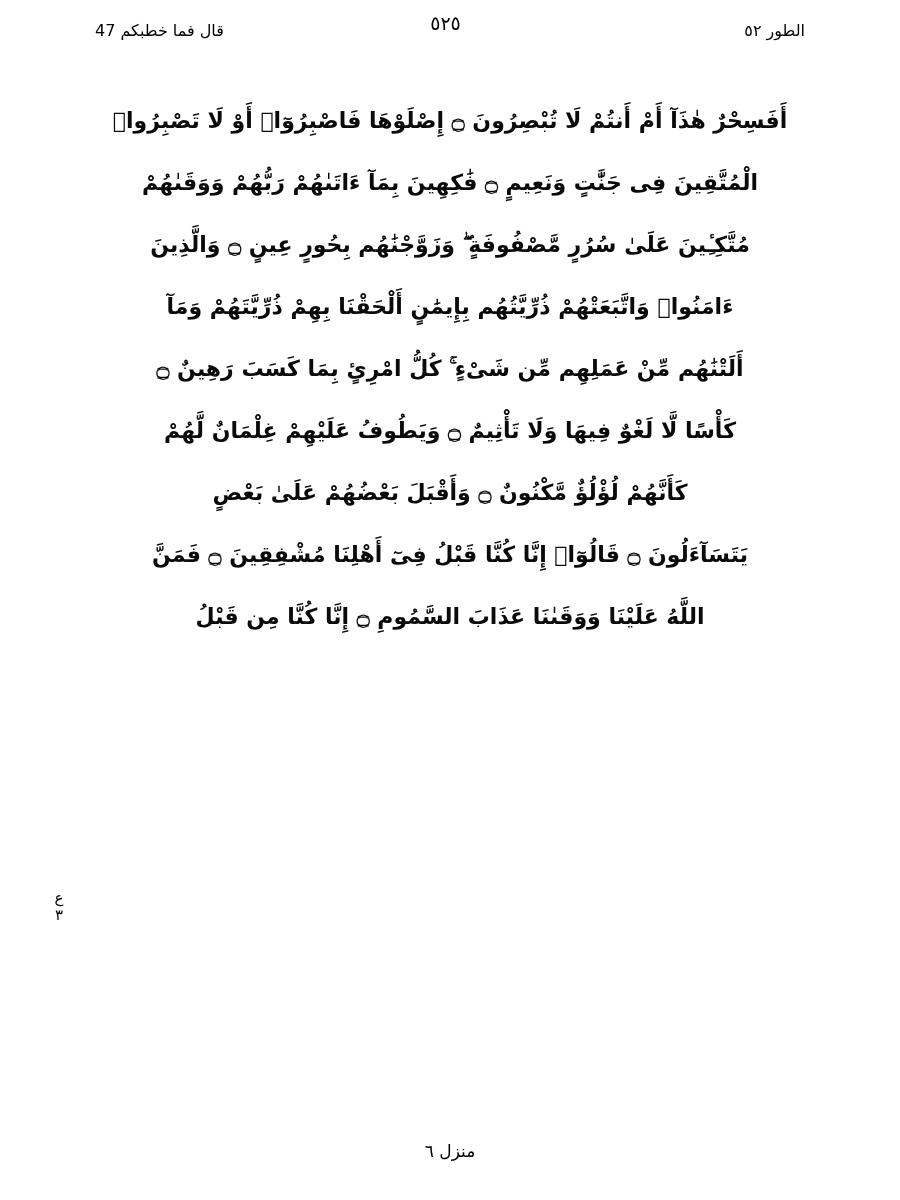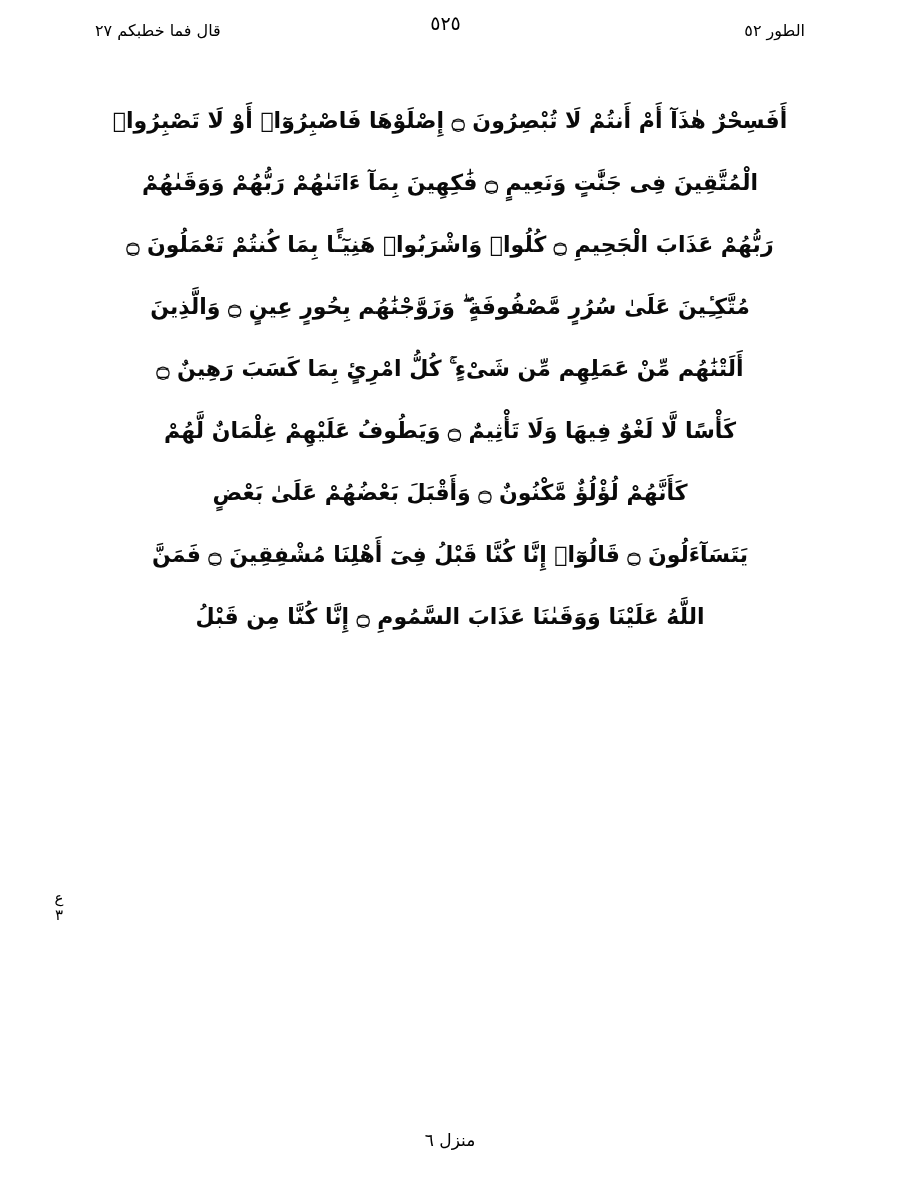--- a/index.html
+++ b/index.html
@@ -104,40 +104,41 @@
     flex: 0 0 auto;
     display: flex;
     align-items: flex-start;
     justify-content: center;
     padding-top: 6px;
   }
   .footer-text {
     font-size: 17px;
     direction: rtl;
     font-family: "DejaVu Sans", sans-serif;
+    margin-top: 11px;
   }
 </style>
 </head>
 <body>
 
 <div class="page">
 
   <div class="page-header">
     <div class="header-side header-left">الطور ٥٢</div>
     <div class="page-number">٥٢٥</div>
-    <div class="header-side header-right">قال فما خطبكم ٢٧</div>
+    <div class="header-side header-right">قال فما خطبكم 47</div>
   </div>
 
   <div class="text-frame">
 
     <div class="lines">
       <div class="aya-line">أَفَسِحْرٌ هٰذَآ أَمْ أَنتُمْ لَا تُبْصِرُونَ ۝ إِصْلَوْهَا فَاصْبِرُوٓا۟ أَوْ لَا تَصْبِرُوا۟</div>
       <div class="aya-line">الْمُتَّقِينَ فِى جَنَّٰتٍ وَنَعِيمٍ ۝ فَٰكِهِينَ بِمَآ ءَاتَىٰهُمْ رَبُّهُمْ وَوَقَىٰهُمْ</div>
-      <div class="aya-line">رَبُّهُمْ عَذَابَ الْجَحِيمِ ۝ كُلُوا۟ وَاشْرَبُوا۟ هَنِيٓـًٔا بِمَا كُنتُمْ تَعْمَلُونَ ۝</div>
       <div class="aya-line">مُتَّكِـِٔينَ عَلَىٰ سُرُرٍ مَّصْفُوفَةٍ ۖ وَزَوَّجْنَٰهُم بِحُورٍ عِينٍ ۝ وَالَّذِينَ</div>
+      <div class="aya-line">ءَامَنُوا۟ وَاتَّبَعَتْهُمْ ذُرِّيَّتُهُم بِإِيمَٰنٍ أَلْحَقْنَا بِهِمْ ذُرِّيَّتَهُمْ وَمَآ</div>
       <div class="aya-line">أَلَتْنَٰهُم مِّنْ عَمَلِهِم مِّن شَىْءٍ ۚ كُلُّ امْرِئٍ بِمَا كَسَبَ رَهِينٌ ۝</div>
       <div class="aya-line">كَأْسًا لَّا لَغْوٌ فِيهَا وَلَا تَأْثِيمٌ ۝ وَيَطُوفُ عَلَيْهِمْ غِلْمَانٌ لَّهُمْ</div>
       <div class="aya-line">كَأَنَّهُمْ لُؤْلُؤٌ مَّكْنُونٌ ۝ وَأَقْبَلَ بَعْضُهُمْ عَلَىٰ بَعْضٍ</div>
       <div class="aya-line">يَتَسَآءَلُونَ ۝ قَالُوٓا۟ إِنَّا كُنَّا قَبْلُ فِىٓ أَهْلِنَا مُشْفِقِينَ ۝ فَمَنَّ</div>
       <div class="aya-line">اللَّهُ عَلَيْنَا وَوَقَىٰنَا عَذَابَ السَّمُومِ ۝ إِنَّا كُنَّا مِن قَبْلُ</div>
     </div>
 
     <div class="ruku-mark">
       <span>ع</span>
       <span>٣</span>

